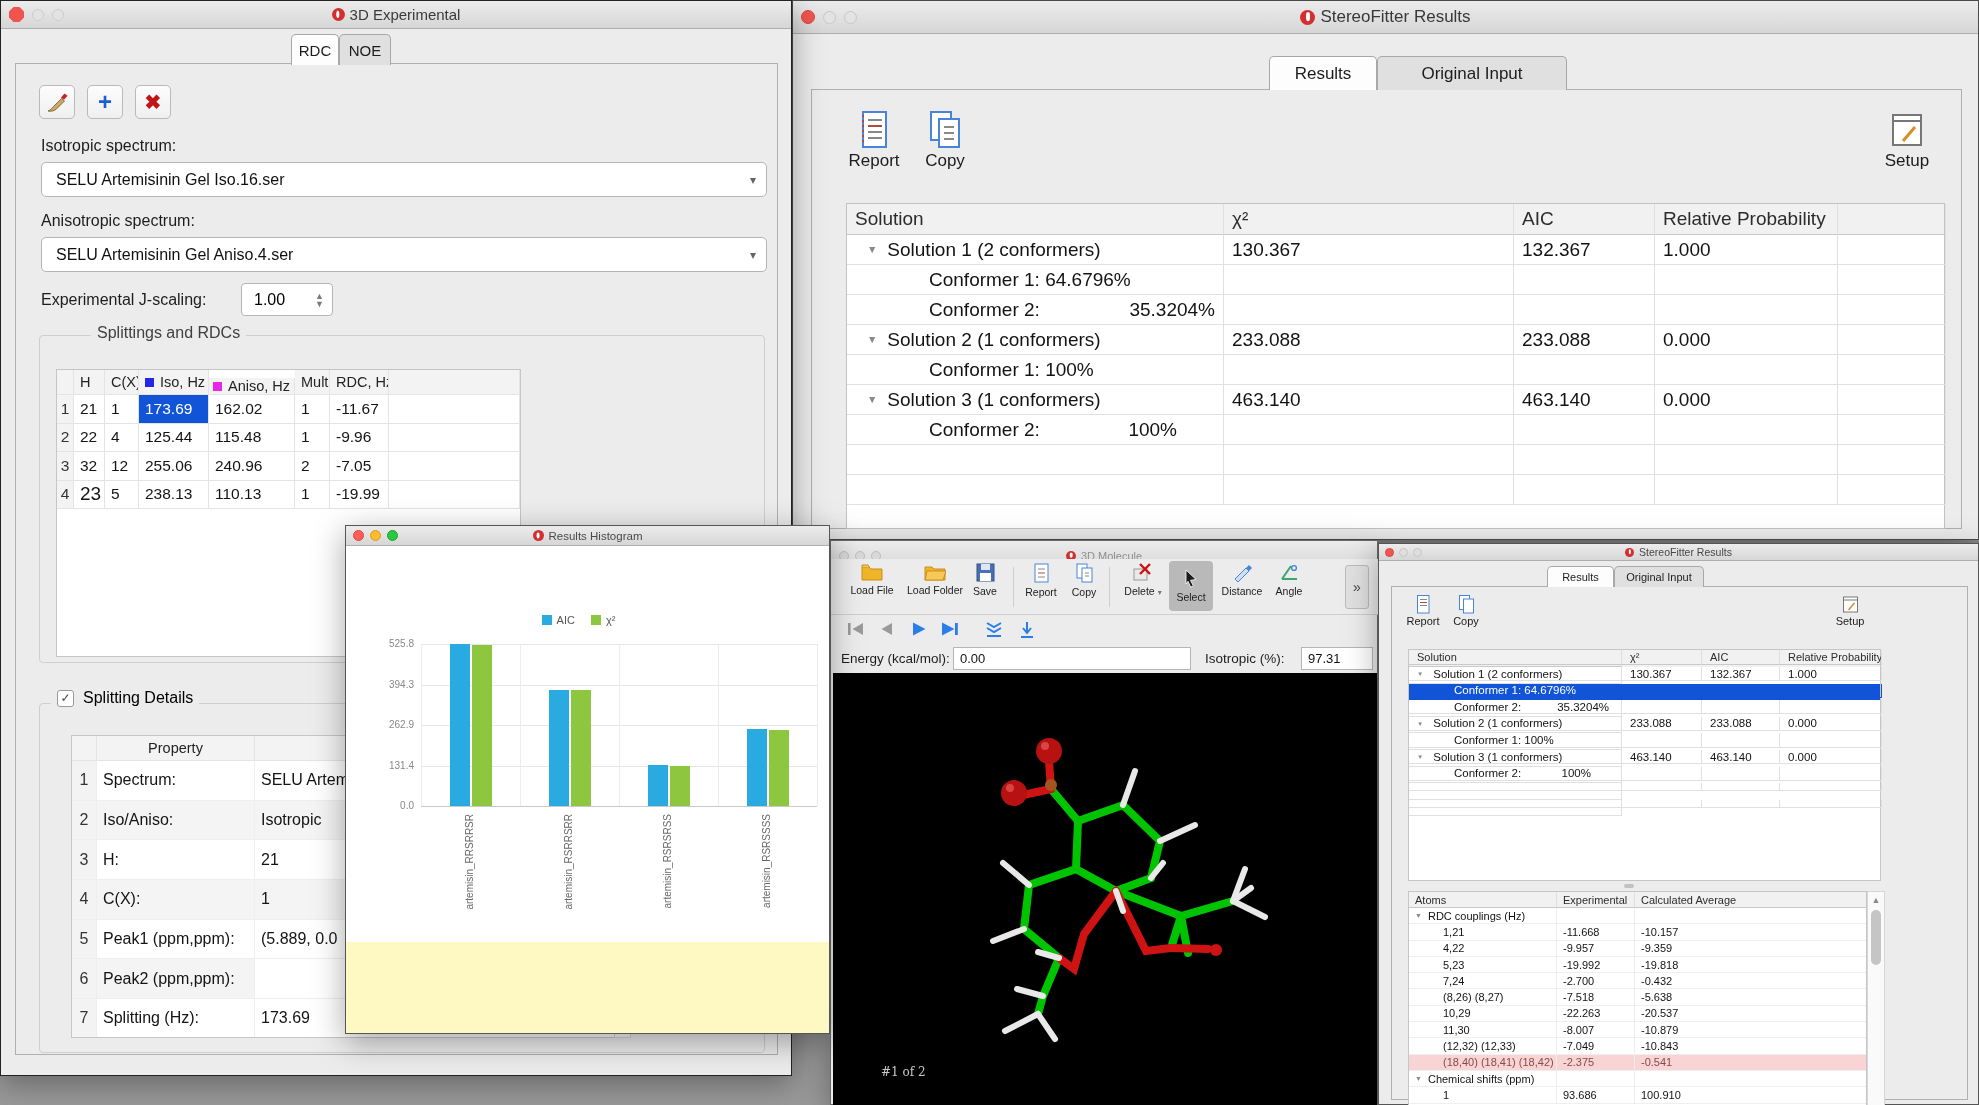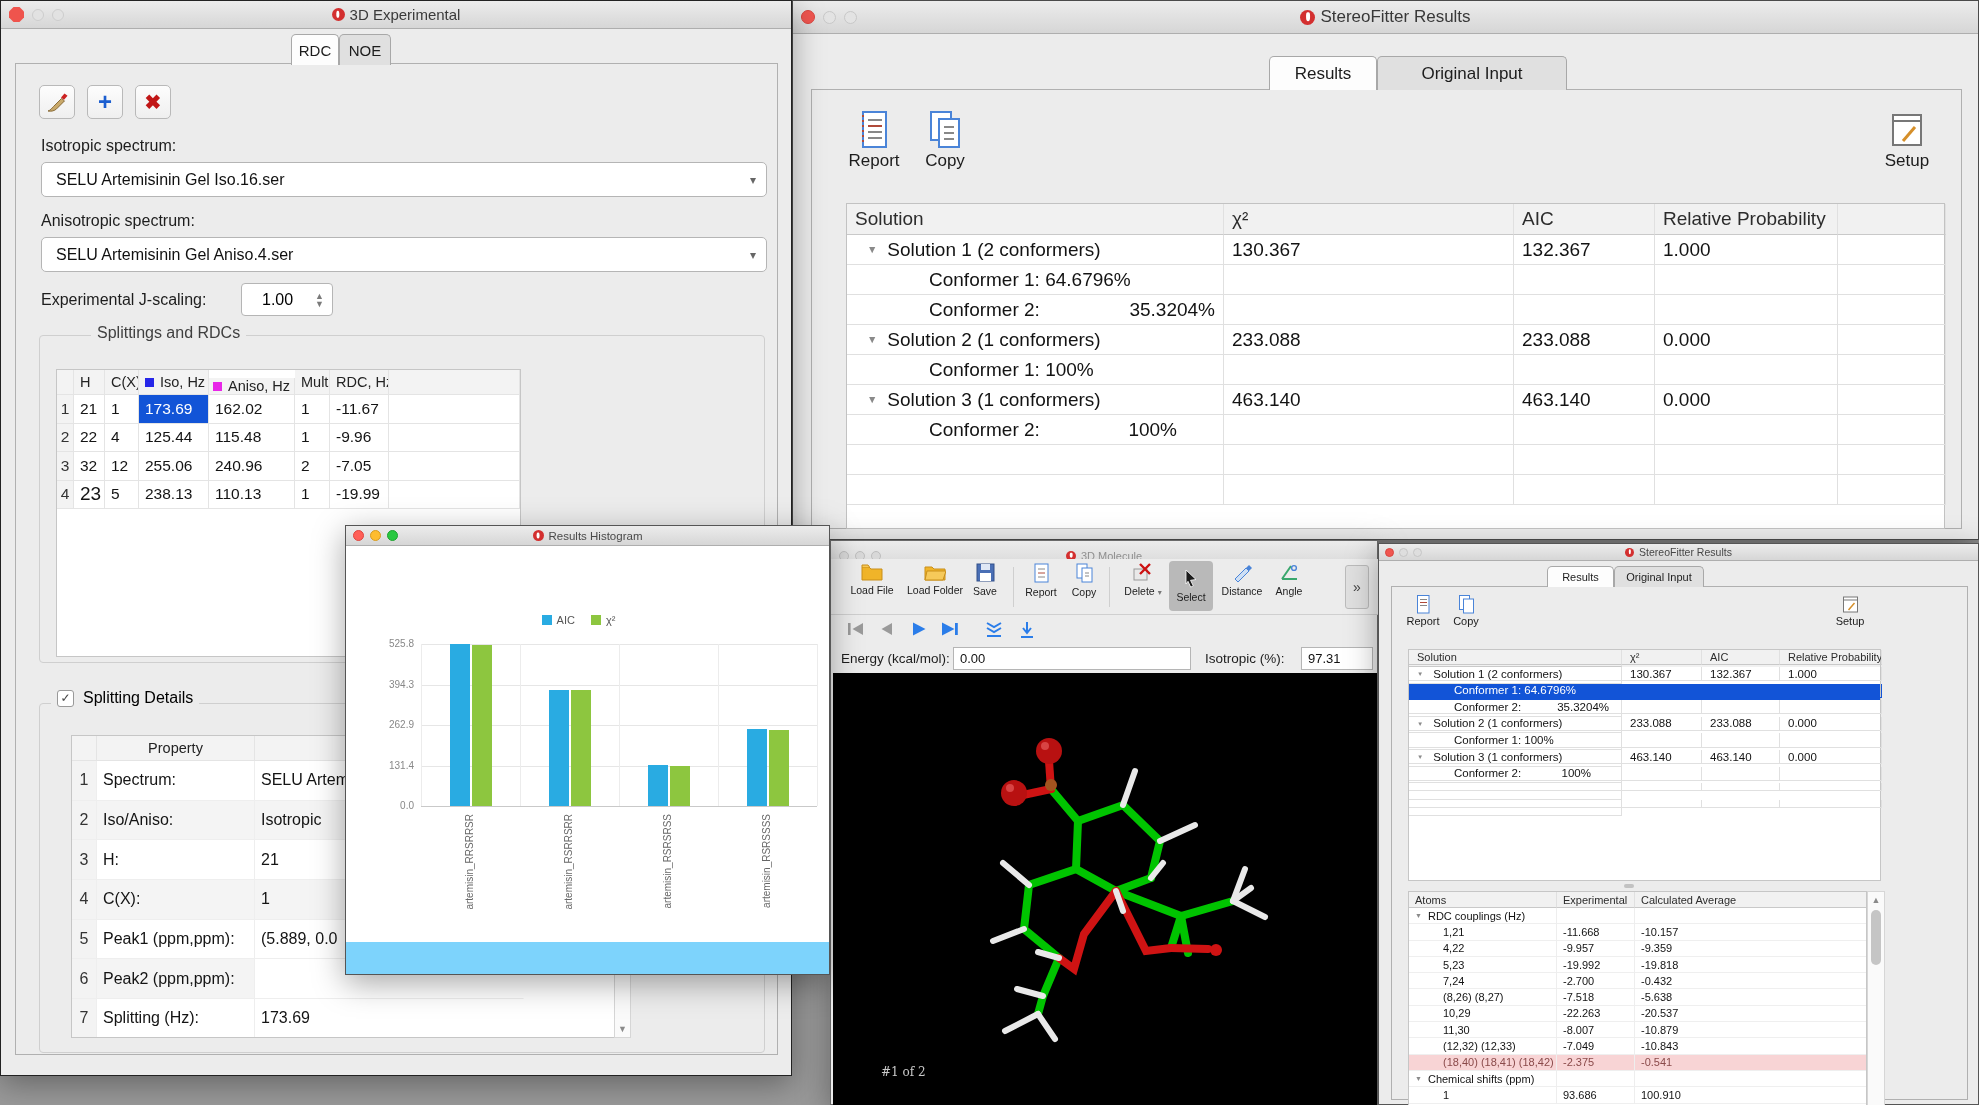--- a/index.html
+++ b/index.html
@@ -215,21 +215,21 @@
     <span class="caret">▾</span>
   </div>
   <label style="position:absolute; left:40px; top:211px; font-size:16px;">Anisotropic spectrum:</label>
   <div class="select" style="left:40px; top:236px; width:726px; height:35px; font-size:16px;">
     <span>SELU Artemisinin Gel Aniso.4.ser</span>
     <span class="caret">▾</span>
   </div>
 
   <label style="position:absolute; left:40px; top:290px; font-size:16px;">Experimental J-scaling:</label>
   <div style="position:absolute; left:240px; top:282px; width:92px; height:33px; background:#fff; border:1px solid #b5b5b5; border-radius:4px; display:flex; align-items:center;">
-    <span style="padding-left:20px; font-size:16px;">1.00</span>
+    <span style="padding-left:12px; font-size:16px;">1.00</span>
     <span style="position:absolute; right:8px; display:flex; flex-direction:column; line-height:8px; color:#7a7a7a; font-size:9px;">
       <span>▲</span>
       <span>▼</span>
     </span>
   </div>
 
   <div class="gbox" style="left:38px; top:334px; width:726px; height:328px;"></div>
   <span class="glabel" style="left:50px; top:323px; font-size:16px;margin-left:40px;">Splittings and RDCs</span>
   <div id="splittings-table" class="grid-table" style="left:55px; top:368px; width:465px; height:288px;">
       <div class="gr" style="grid-template-columns: 17px 31px 34px 70px 86px 35px 59px 131px; height: 25px;">
@@ -512,21 +512,21 @@
           <path d="M205 341 L222 366"></path>
           <path d="M210 323 L184 316"></path>
           <path d="M226 285 L205 279"></path>
         </g>
       </g>
     </svg>
     <span style="position:absolute; left:48px; top:392px; color:#c9c9c9; font-size:12px; font-family:'DejaVu Serif', serif;">#1 of 2</span>
   </div>
 </div>
 
-<div class="window" id="win-histogram" style="left:345px; top:525px; width:485px; height:450px; z-index:4; background:#7dd3fc; border-color:#555;">
+<div class="window" id="win-histogram" style="left:345px; top:525px; width:485px; height:509px; z-index:4; background:#fef9c3; border-color:#555;">
   <div class="titlebar" style="height:20px;">
     <div class="tl-dots" style="gap:6px; left:7px;">
       <span class="dot" style="width:11px;height:11px;background:#ff5f57;border:1px solid #e0443e;"></span>
       <span class="dot" style="width:11px;height:11px;background:#febc2e;border:1px solid #d89c1f;"></span>
       <span class="dot" style="width:11px;height:11px;background:#28c840;border:1px solid #1da32f;"></span>
     </div>
     <span class="badge" style="width:11px;height:11px;"></span>
     <span style="font-size:11.5px;color:#4a4a4a;">Results Histogram</span>
   </div>
   <div id="chart-area" style="position:absolute; left:0; top:20px; width:483px; height:396px; background:#fff;">

